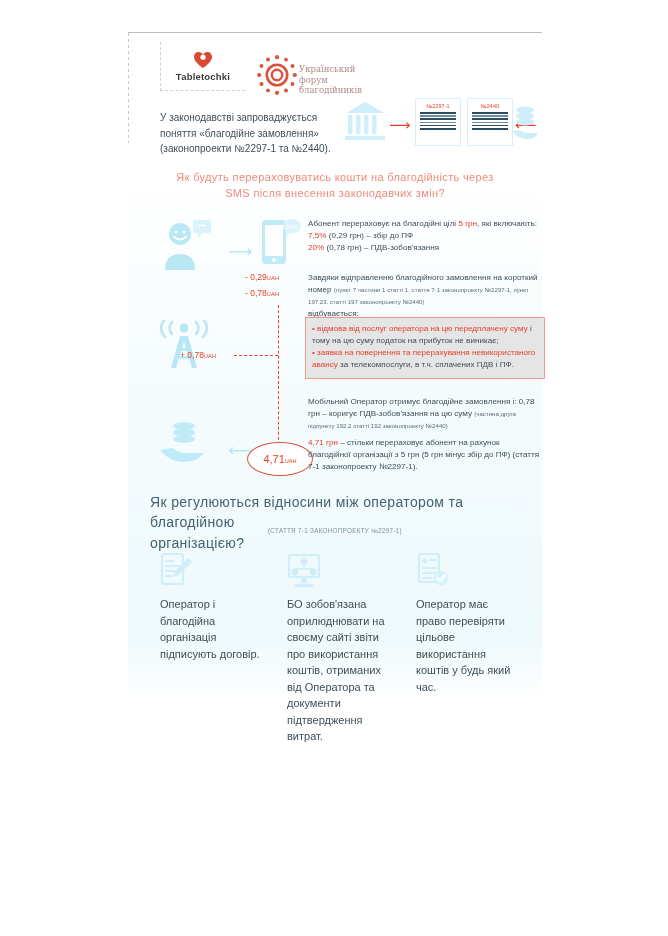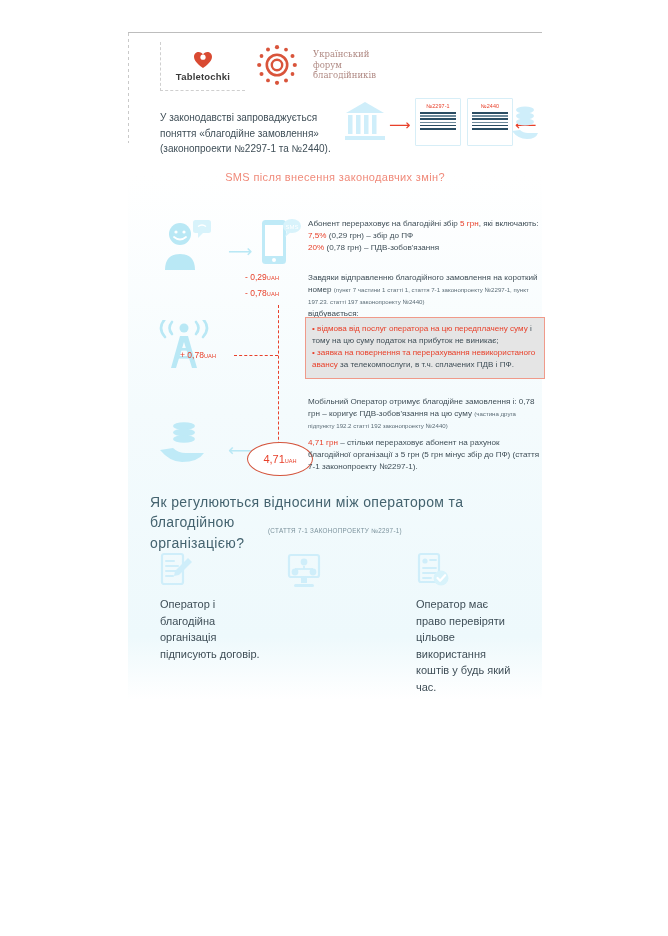--- a/index.html
+++ b/index.html
@@ -26,21 +26,21 @@
   
   .logo-row{position:absolute;left:160px;top:42px;width:360px;height:50px;}
   .logo-tabletochki{
     position:absolute;left:0;top:0;width:84px;height:48px;
     border:1px dashed #cfcfcf;border-top:none;border-right:none;
     display:flex;flex-direction:column;align-items:center;justify-content:center;
   }
   .tab-heart{width:20px;height:18px;position:relative;margin-bottom:2px;}
   .tab-heart svg{display:block;}
   .tab-word{font-size:9.5px;color:#3b3b3b;letter-spacing:.2px;font-weight:600;}
-  .logo-ufb{position:absolute;left:96px;top:2px;display:flex;align-items:center;gap:15px;}
+  .logo-ufb{position:absolute;left:96px;top:12px;display:flex;align-items:flex-end;gap:1px;}
   .ufb-mark{width:42px;height:42px;position:relative;}
   .ufb-text{font-size:8.5px;line-height:1.25;color:#b08a84;font-family:"DejaVu Serif",serif;}
 
   
   .intro{position:absolute;left:160px;top:110px;width:175px;
     font-size:10px;line-height:1.55;color:#3f4e57;}
 
   .bank-row{position:absolute;left:345px;top:98px;width:190px;height:48px;}
   .bank-ico{position:absolute;left:0;top:2px;}
   .arrowR{position:absolute;color:#e8402a;font-size:15px;line-height:1;}
@@ -219,20 +219,21 @@
     <svg width="28" height="38" viewBox="0 0 28 38">
       <ellipse cx="14" cy="6" rx="9" ry="3.4" fill="#cfeefa"></ellipse>
       <ellipse cx="14" cy="12" rx="9" ry="3.4" fill="#cfeefa"></ellipse>
       <ellipse cx="14" cy="18" rx="9" ry="3.4" fill="#cfeefa"></ellipse>
       <path d="M1 27 q6 8 15 8 q9 0 11-6 l-10 0 q-5 0-8-3z" fill="#cfeefa"></path>
     </svg>
   </div>
 </div>
 
 <div class="h-red">
+  <div>Як будуть перераховуватись кошти на благодійність через</div>
   <div>SMS після внесення законодавчих змін?</div>
 </div>
 
 <div class="flow">
   <div class="ico-person">
     <svg width="58" height="52" viewBox="0 0 58 52">
       <circle cx="20" cy="14" r="11" fill="#b9e8f5"></circle>
       <circle cx="16" cy="12" r="1.6" fill="#ffffff"></circle>
       <circle cx="24" cy="12" r="1.6" fill="#ffffff"></circle>
       <path d="M14 17 q6 5 12 0" stroke="#ffffff" stroke-width="1.8" fill="none" stroke-linecap="round"></path>
@@ -291,21 +292,21 @@
     </svg>
   </div>
   <div class="ico-arrow2">⟶</div>
 
   <div class="oval">
     <span><span>4,71</span><span class="u">UAH</span></span>
   </div>
 </div>
 
 <div class="rtext blk1">
-  <span>Абонент перераховує на благодійні збір </span><span class="red">5 грн</span><span>, які включають:</span><br>
+  <span>Абонент перераховує на благодійні цілі </span><span class="red">5 грн</span><span>, які включають:</span><br>
   <span class="red">7,5%</span><span> (0,29 грн) – збір до ПФ</span><br>
   <span class="red">20%</span><span> (0,78 грн) – ПДВ-зобов'язання</span>
 </div>
 
 <div class="rtext blk2">
   <span>Завдяки відправленню благодійного замовлення на короткий номер </span><span class="fine">(пункт 7 частини 1 статті 1, стаття 7-1 законопроекту №2297-1, пункт 197.23. статті 197 законопроекту №2440)</span><br>
   <span>відбувається:</span>
 </div>
 
 <div class="redbox">
@@ -353,20 +354,21 @@
         <circle cx="26" cy="20" r="3.4" fill="#cfeefa"></circle>
         <g stroke="#cfeefa" stroke-width="1.8">
             <path d="M17 14 v3"></path>
             <path d="M8 17 h18"></path>
             <path d="M8 17 v0"></path>
           </g>
         <rect x="14" y="25" width="6" height="6" fill="#cfeefa"></rect>
         <rect x="7" y="32" width="20" height="3" rx="1.5" fill="#cfeefa"></rect>
       </svg>
     </div>
+    <p>БО зобов'язана оприлюднювати на своєму сайті звіти про використання коштів, отриманих від Оператора та документи підтвердження витрат.</p>
   </div>
 
   <div class="col c3">
     <div class="cico">
       <svg width="34" height="38" viewBox="0 0 34 38">
         <rect x="3" y="2" width="20" height="28" rx="2" fill="none" stroke="#cfeefa" stroke-width="2.2"></rect>
         <circle cx="9" cy="9" r="2.6" fill="#cfeefa"></circle>
         <g stroke="#cfeefa" stroke-width="1.9" stroke-linecap="round">
           <path d="M14 8 h6"></path>
             <path d="M7 16 h13"></path>

